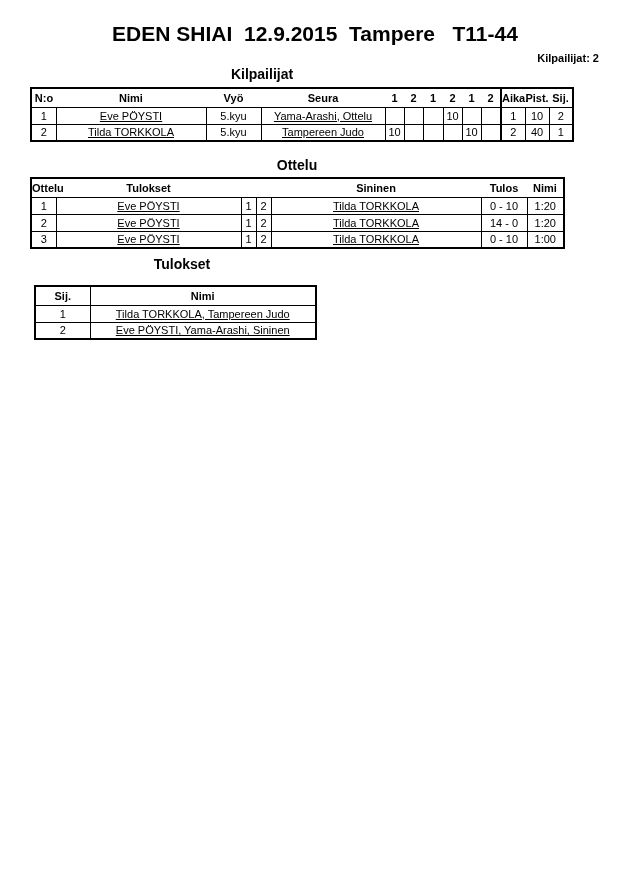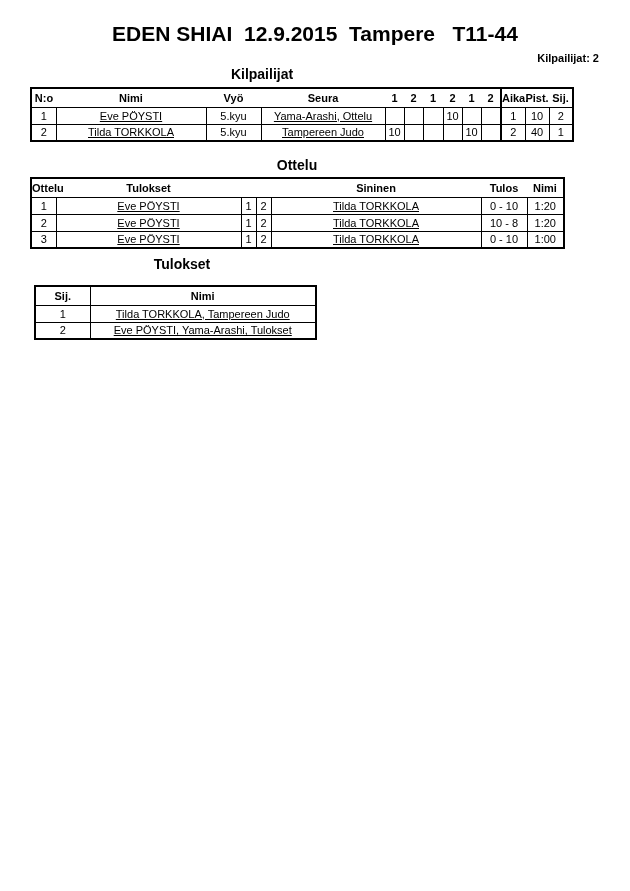--- a/index.html
+++ b/index.html
@@ -169,21 +169,21 @@
         <td class="al">Tilda TORKKOLA</td>
         <td>0 - 10</td>
         <td>1:20</td>
       </tr>
       <tr>
         <td>2</td>
         <td class="al">Eve PÖYSTI</td>
         <td>1</td>
         <td>2</td>
         <td class="al">Tilda TORKKOLA</td>
-        <td>10 - 8</td>
+        <td>14 - 0</td>
         <td>1:20</td>
       </tr>
       <tr>
         <td>3</td>
         <td class="al">Eve PÖYSTI</td>
         <td>1</td>
         <td>2</td>
         <td class="al">Tilda TORKKOLA</td>
         <td>0 - 10</td>
         <td>1:00</td>
@@ -204,18 +204,18 @@
         <th class="hdiv">Nimi</th>
       </tr>
     </thead>
     <tbody>
       <tr>
         <td>1</td>
         <td class="al">Tilda TORKKOLA, Tampereen Judo</td>
       </tr>
       <tr>
         <td>2</td>
-        <td class="al">Eve PÖYSTI, Yama-Arashi, Tulokset</td>
+        <td class="al">Eve PÖYSTI, Yama-Arashi, Sininen</td>
       </tr>
     </tbody>
   </table>
 
 </div>
 
 </body></html>

